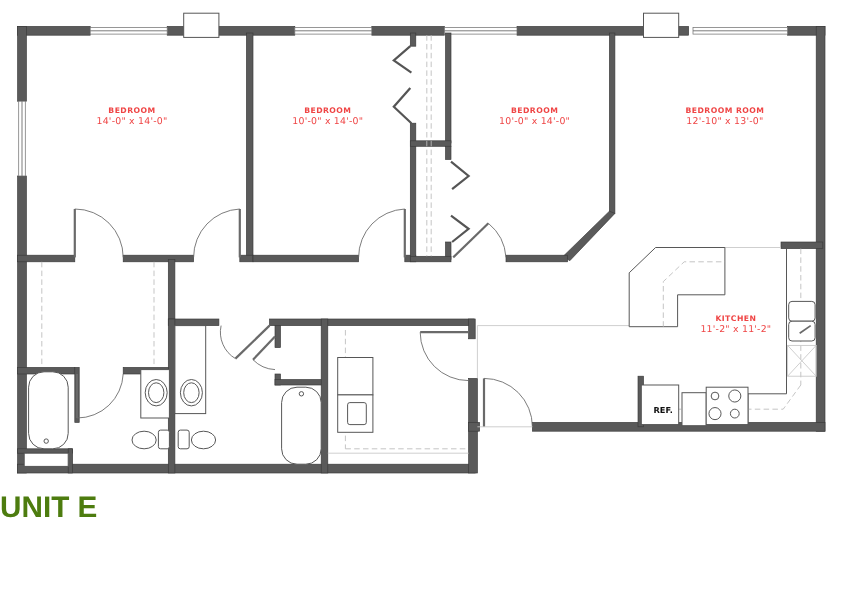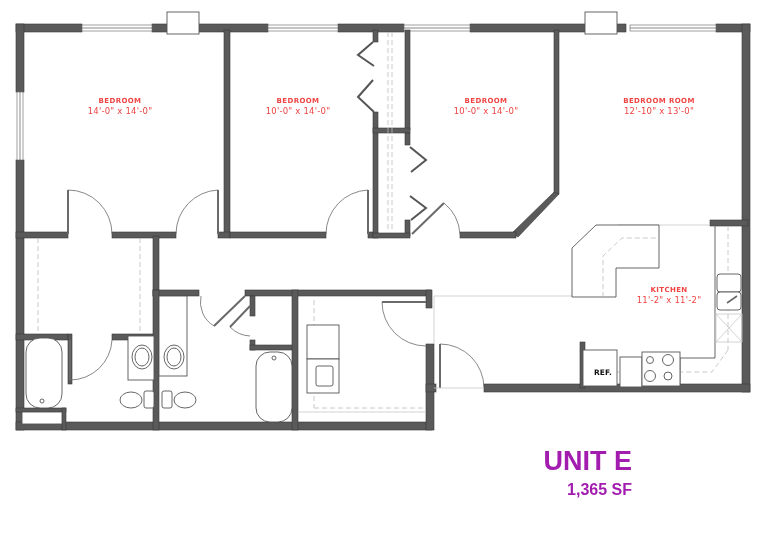--- a/index.html
+++ b/index.html
@@ -8,21 +8,21 @@
   .wall { fill: #5a5a5a; stroke: #3a3a3a; stroke-width: 0.6; }
   .thin { fill: none; stroke: #6a6a6a; stroke-width: 0.8; }
   .dash { fill: none; stroke: #bdbdbd; stroke-width: 0.8; stroke-dasharray: 5 3; }
   .light { fill: none; stroke: #c8c8c8; stroke-width: 0.8; }
   .fix { fill: #ffffff; stroke: #555555; stroke-width: 0.9; }
   .win { fill: #ffffff; stroke: #777777; stroke-width: 0.7; }
   .room-label { position: absolute; text-align: center; font-family: "DejaVu Sans", sans-serif; color: #ef4444; line-height: 10px; }
   .room-name { font-size: 7px; font-weight: bold; letter-spacing: 0.4px; display: block; }
   .room-dim { font-size: 8.5px; display: block; letter-spacing: 0.2px; }
   .ref-label { position: absolute; font-family: "DejaVu Sans", sans-serif; font-size: 7.5px; font-weight: bold; color: #111; }
-  #title-block { position: absolute; left: 0; top: 444px; width: 632px; text-align: right; color: #a21caf; }
+  #title-block { position: absolute; left: 0; top: 444px; width: 632px; text-align: left; color: #4d7c0f; }
   #unit-title { font-size: 27px; font-weight: bold; line-height: 34px; display: block; }
   #unit-sub { font-size: 16px; font-weight: bold; line-height: 22px; display: block; }
   #unit-sf { font-size: 16px; font-weight: bold; line-height: 24px; display: block; }
 </style>
 </head>
 <body>
 
 <svg id="plan" viewBox="0 0 768 440" xmlns="http://www.w3.org/2000/svg">
 
   <g>
@@ -230,14 +230,13 @@
   <span class="room-dim">12'-10" x 13'-0"</span>
 </div>
 <div class="room-label" style="left:614px; top:285px; width:110px;">
   <span class="room-name">KITCHEN</span>
   <span class="room-dim">11'-2" x 11'-2"</span>
 </div>
 <div class="ref-label" style="left:594px; top:368px;">REF.</div>
 
 <div id="title-block">
   <span id="unit-title">UNIT E</span>
-  <span id="unit-sf">1,365 SF</span>
 </div>
 
 </body></html>

